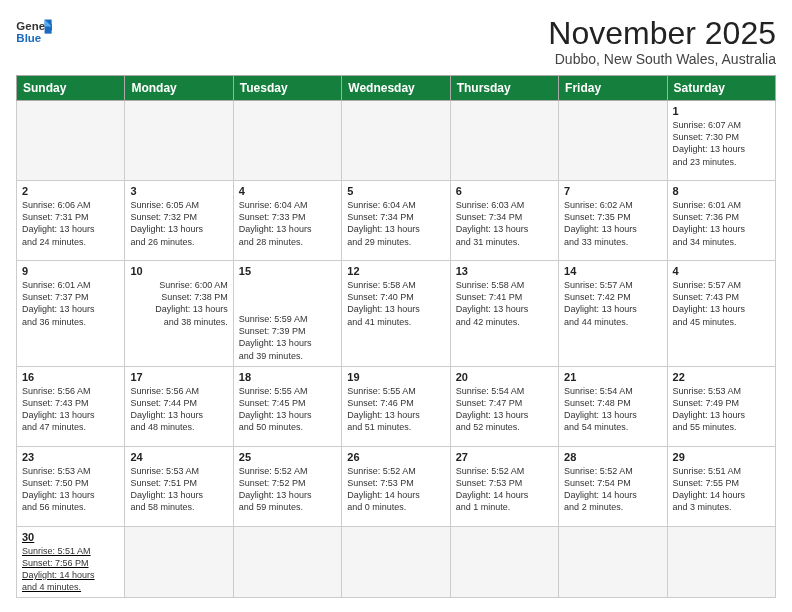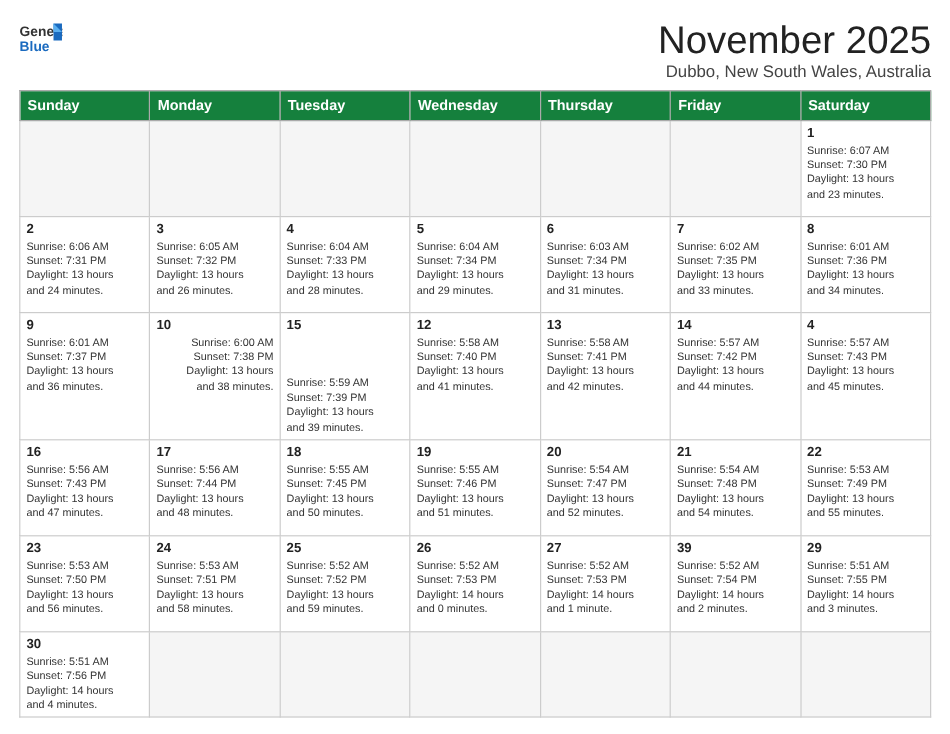--- a/index.html
+++ b/index.html
@@ -69,20 +69,21 @@
       color: #222;
       margin-bottom: 2px;
     }
     .day-info {
       font-size: 9px;
       color: #333;
       line-height: 1.35;
     }
     .last-row td {
       height: 70px;
+      text-decoration: underline;
     }
   </style>
 </head>
 <body>
 
 <div class="header-section">
   <div class="logo">
     <svg class="logo-icon" viewBox="0 0 40 34">
       <text x="0" y="16" font-size="13" font-family="Arial" font-weight="bold" fill="#333">General</text>
       <text x="0" y="30" font-size="13" font-family="Arial" font-weight="bold" fill="#1a6abf">Blue</text>
@@ -307,21 +308,21 @@
 and 0 minutes.</div>
         </td>
         <td>
           <div class="day-number">27</div>
           <div class="day-info" style="white-space: pre-line;">Sunrise: 5:52 AM
 Sunset: 7:53 PM
 Daylight: 14 hours
 and 1 minute.</div>
         </td>
         <td>
-          <div class="day-number">39</div>
+          <div class="day-number">28</div>
           <div class="day-info" style="white-space: pre-line;">Sunrise: 5:52 AM
 Sunset: 7:54 PM
 Daylight: 14 hours
 and 2 minutes.</div>
         </td>
         <td>
           <div class="day-number">29</div>
           <div class="day-info" style="white-space: pre-line;">Sunrise: 5:51 AM
 Sunset: 7:55 PM
 Daylight: 14 hours

